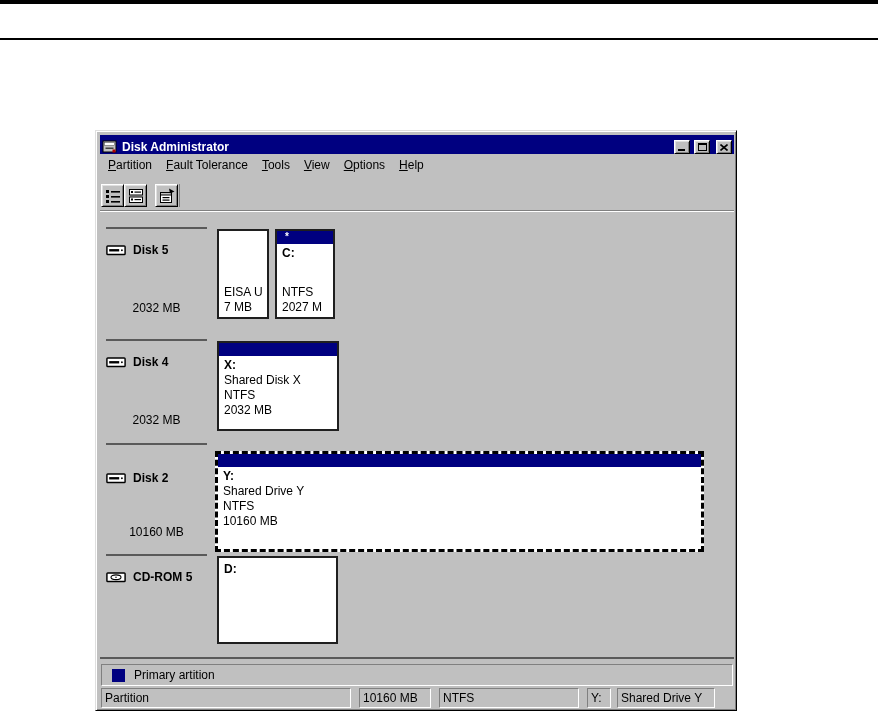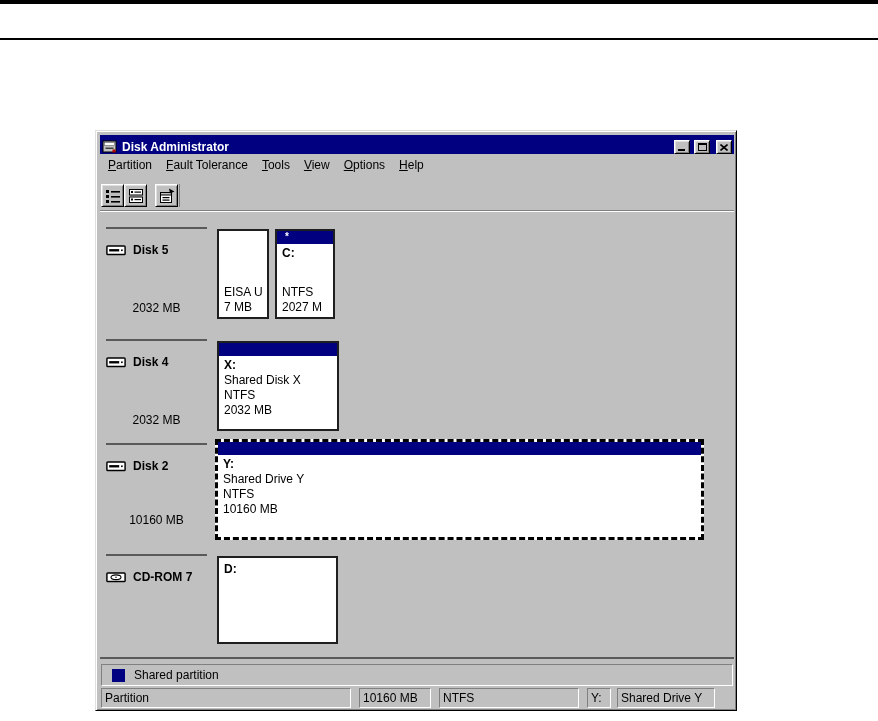--- a/index.html
+++ b/index.html
@@ -226,21 +226,21 @@
             <div class="part-lines">
               <div><span class="part-drive">X:</span></div>
               <div>Shared Disk X</div>
               <div>NTFS</div>
               <div>2032 MB</div>
             </div>
           </div>
         </div>
 
         <div class="rowsep" style="top:231px"></div>
-        <div class="disk-row" style="top:227px;height:121px">
+        <div class="disk-row" style="top:239px;height:121px">
           <div class="disk-label" style="top:20px">
             <span>
               <svg width="20" height="12" viewBox="0 0 22 13">
                 <rect x="1" y="2" width="20" height="9.5" rx="1" fill="#fff" stroke="#000" stroke-width="1.6"></rect>
                 <rect x="3.5" y="5.5" width="11" height="2.6" fill="#000"></rect>
                 <circle cx="17.5" cy="6.8" r="1" fill="#000"></circle>
               </svg>
             </span>
             <span class="disk-name">Disk 2</span>
           </div>
@@ -260,35 +260,35 @@
         <div class="rowsep" style="top:342px"></div>
         <div class="disk-row" style="top:344px;height:88px">
           <div class="disk-label" style="top:14px">
             <span>
               <svg width="20" height="12" viewBox="0 0 22 13">
                 <rect x="1" y="2" width="20" height="9.5" rx="1" fill="#fff" stroke="#000" stroke-width="1.6"></rect>
                 <ellipse cx="11" cy="6.8" rx="5.5" ry="2.6" fill="#fff" stroke="#000" stroke-width="1.2"></ellipse>
                 <circle cx="11" cy="6.8" r="0.8" fill="#000"></circle>
               </svg>
             </span>
-            <span class="disk-name">CD-ROM 7</span>
+            <span class="disk-name">CD-ROM 5</span>
           </div>
 
           <div class="part-box" style="left:117px;width:121px;height:88px">
             <div class="part-lines" style="padding-top:4px">
               <span class="part-drive">D:</span>
             </div>
           </div>
         </div>
       </div>
 
       <div class="etched-bottom"></div>
       <div class="legend">
         <span class="legend-swatch" style="background: rgb(0, 0, 128);"></span>
-        <span>Shared partition</span>
+        <span>Primary artition</span>
       </div>
 
       <div class="status-panel sp0">Partition</div>
       <div class="status-panel sp1">10160 MB</div>
       <div class="status-panel sp2">NTFS</div>
       <div class="status-panel sp3">Y:</div>
       <div class="status-panel sp4">Shared Drive Y</div>
 
     </div>
   </div>

